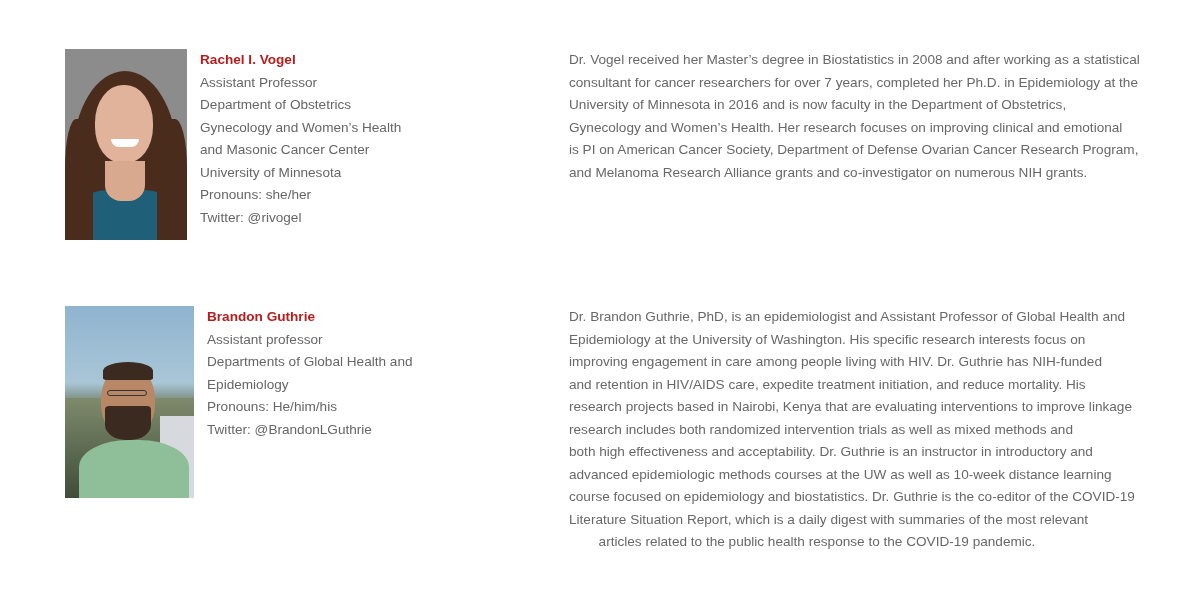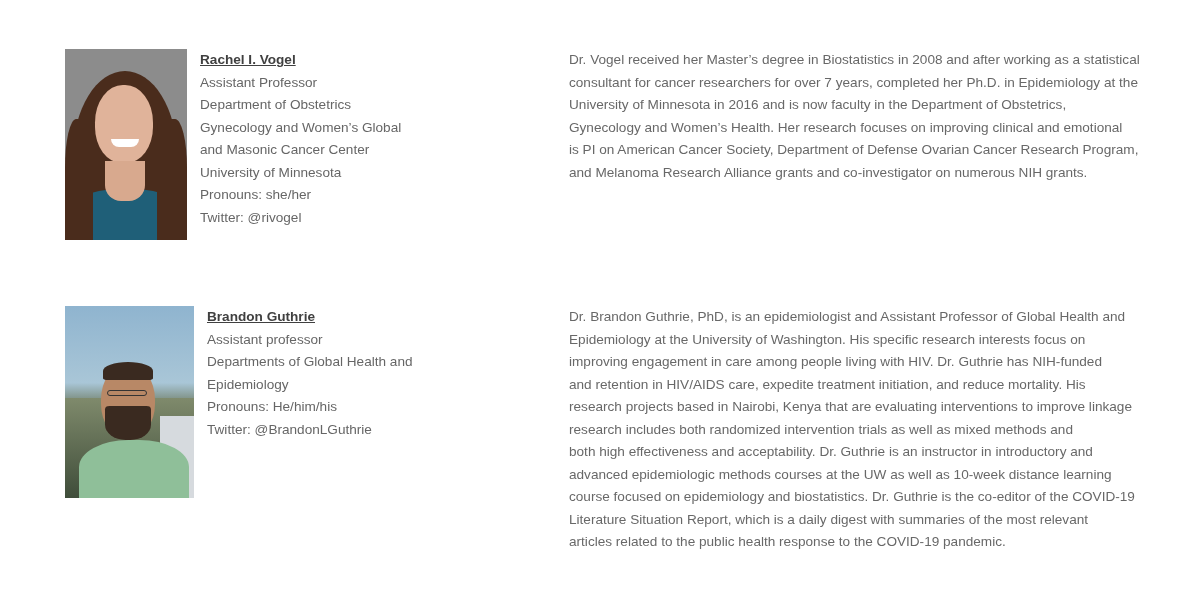--- a/index.html
+++ b/index.html
@@ -1,35 +1,35 @@
 <!DOCTYPE html>
 <html><head>
   <meta charset="utf-8">
   <style>
     * { box-sizing: border-box; margin: 0; padding: 0; }
     html, body { width: 1200px; height: 600px; background: #ffffff; overflow: hidden; }
     body { font-family: "Liberation Sans", "DejaVu Sans", sans-serif; color: #666666; font-size: 13.6px; position: relative; }
     .profile { position: absolute; left: 0; width: 1200px; }
     .photo { position: absolute; left: 65px; overflow: hidden; }
     .info { position: absolute; line-height: 22.5px; white-space: nowrap; }
-    .info .name { font-weight: bold; color: #404040; text-decoration: underline; }
+    .info .name { font-weight: bold; color: #b91c1c; }
     .bio { position: absolute; left: 525px; width: 540px; line-height: 22.5px; color: #686868; }
     .bio p { white-space: nowrap; margin-left: 44px; }
 
     
     #p1 { top: 49px; height: 191px; }
     #p1 .photo { top: 0; width: 122px; height: 191px; background: #8c8c8c; }
     #p1 .info { left: 200px; top: 0; }
     #p1 .bio { top: 0; }
 
     
     #p2 { top: 306px; height: 270px; }
     #p2 .photo { top: 0; width: 129px; height: 192px; background: linear-gradient(#8fb4cf 0%, #a9c6d7 40%, #6f7d66 52%, #4b5a44 100%); }
     #p2 .info { left: 207px; top: 0; }
-    #p2 .bio { top: 0; }
+    #p2 .bio { top: 0; text-align: center; }
 
     
     .hair { position: absolute; border-radius: 50% 50% 40% 40%; }
     .face { position: absolute; border-radius: 48% 48% 46% 46%; }
     .body-shape { position: absolute; border-radius: 45% 45% 0 0; }
   </style>
 </head>
 <body>
 
 <section class="profile" id="p1">
@@ -39,21 +39,21 @@
     <div style="position:absolute;left:46px;top:90px;width:28px;height:8px;background:#ffffff;border-radius:0 0 10px 10px;"></div>
     <div class="body-shape" style="left:0;top:140px;width:122px;height:60px;background:#1f5f78;"></div>
     <div style="position:absolute;left:40px;top:112px;width:40px;height:40px;background:#d8a98e;border-radius:0 0 40% 40%;"></div>
     <div style="position:absolute;left:0;top:70px;width:28px;height:121px;background:#4a2c1c;border-radius:40% 10% 0 0;"></div>
     <div style="position:absolute;left:92px;top:70px;width:30px;height:121px;background:#4a2c1c;border-radius:10% 40% 0 0;"></div>
   </div>
   <div class="info">
     <div class="name">Rachel I. Vogel</div>
     <div>Assistant Professor</div>
     <div>Department of Obstetrics</div>
-    <div>Gynecology and Women’s Global</div>
+    <div>Gynecology and Women’s Health</div>
     <div>and Masonic Cancer Center</div>
     <div>University of Minnesota</div>
     <div>Pronouns: she/her</div>
     <div>Twitter: @rivogel</div>
   </div>
   <div class="bio">
     <p>Dr. Vogel received her Master’s degree in Biostatistics in 2008 and after working as a statistical</p>
     <p>consultant for cancer researchers for over 7 years, completed her Ph.D. in Epidemiology at the</p>
     <p>University of Minnesota in 2016 and is now faculty in the Department of Obstetrics,</p>
     <p>Gynecology and Women’s Health. Her research focuses on improving clinical and emotional</p>

